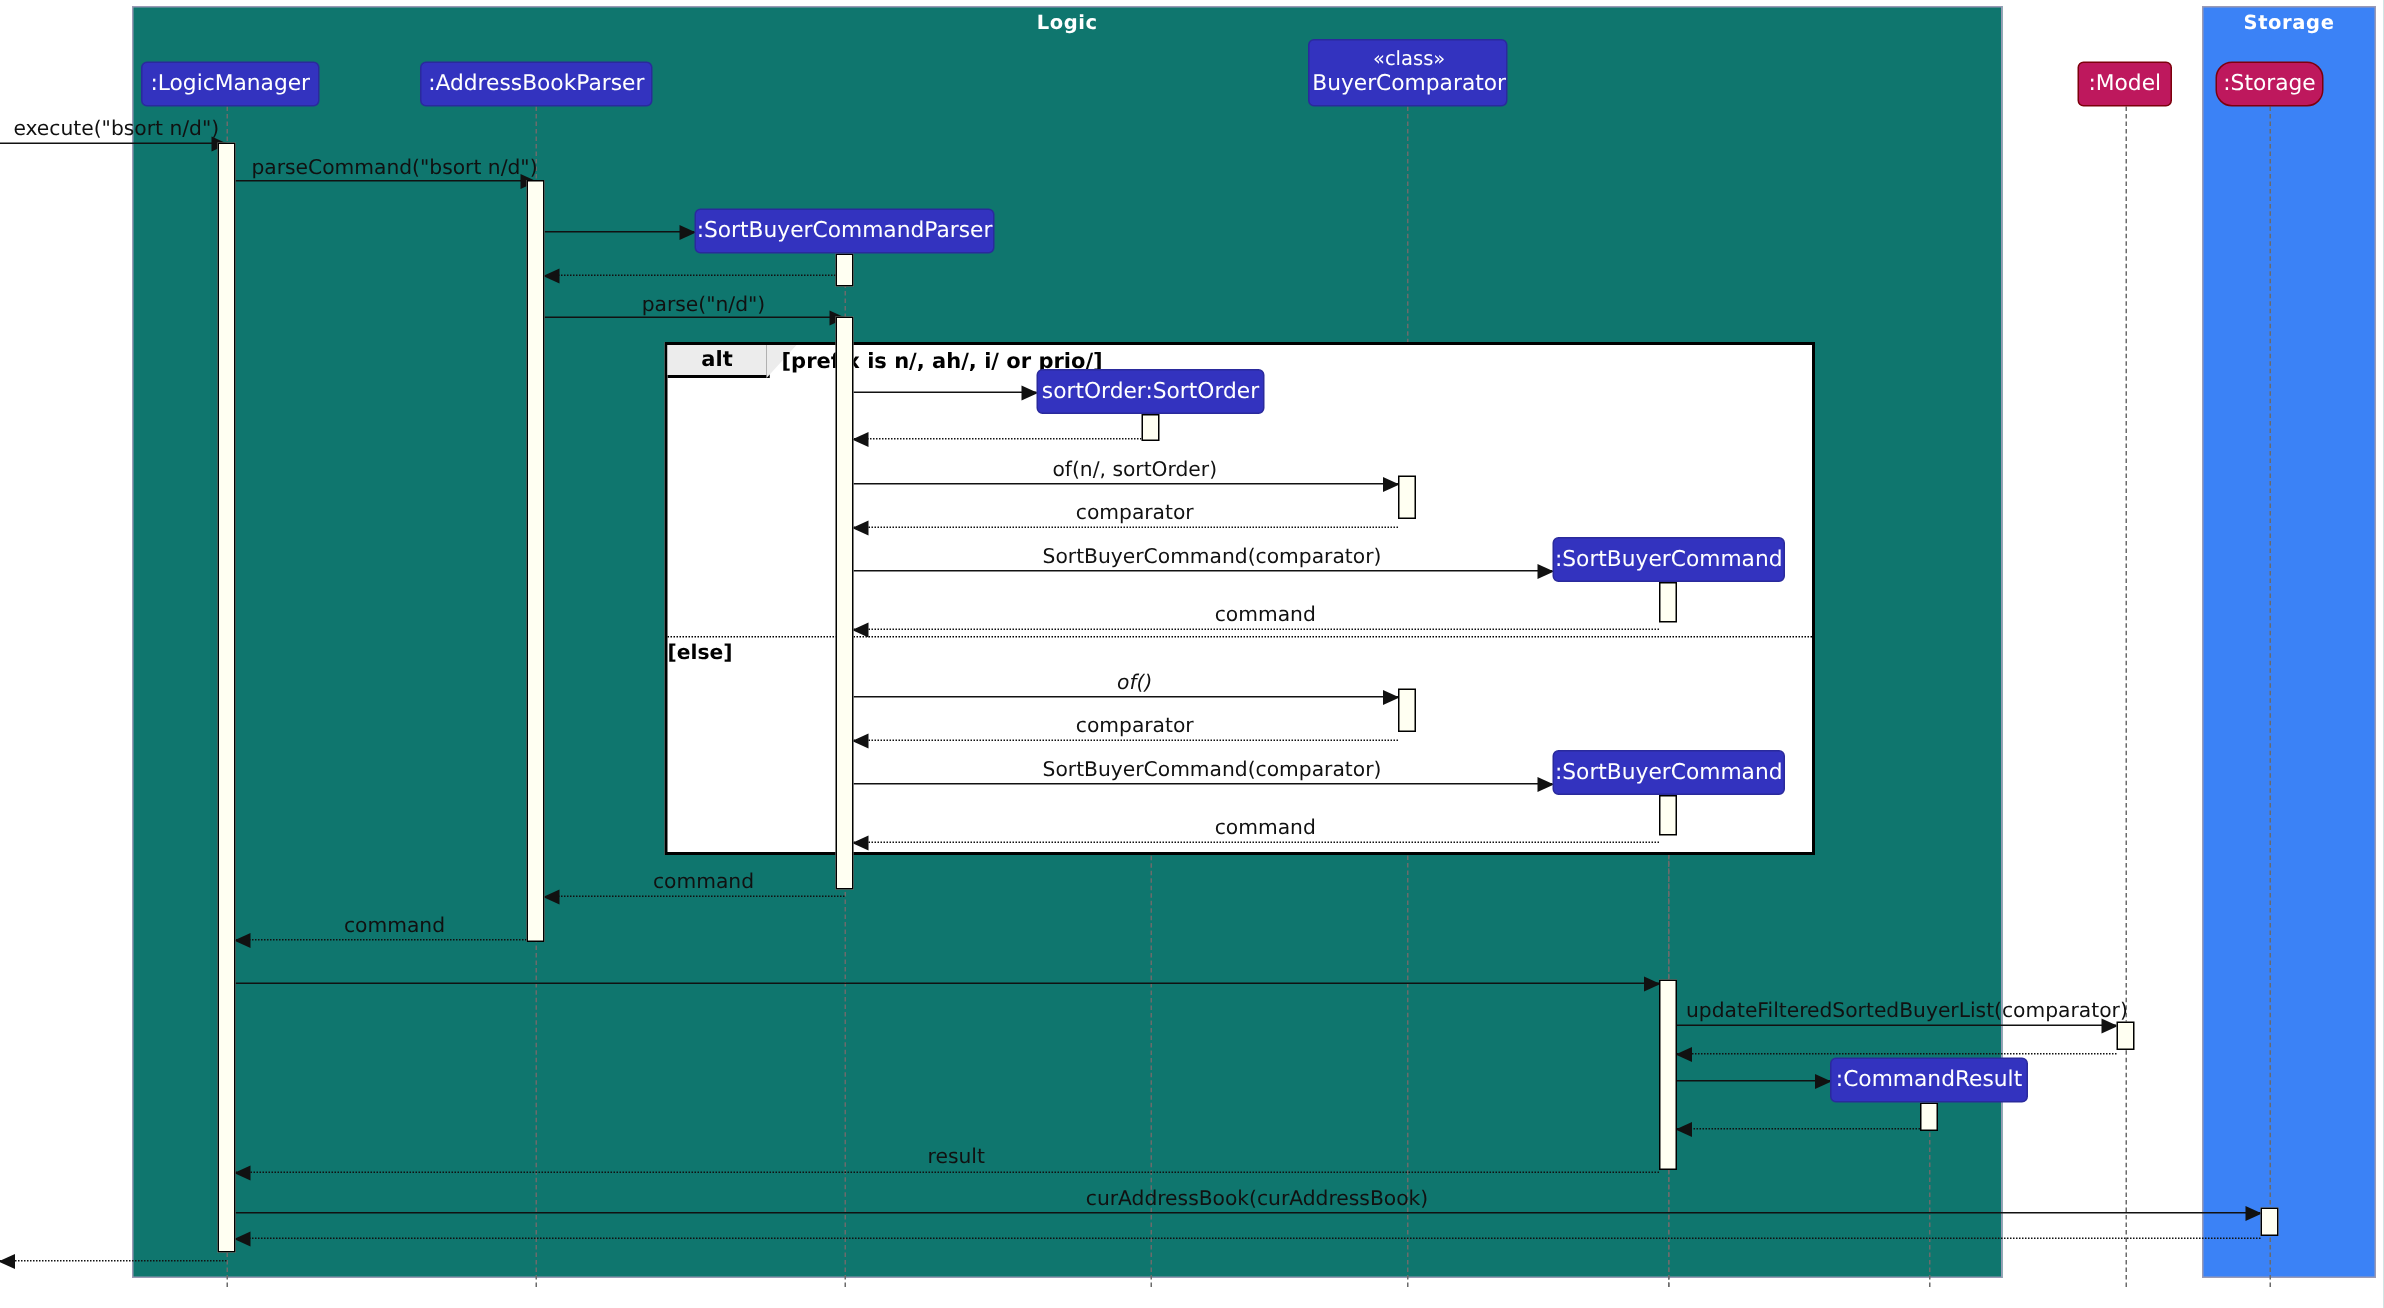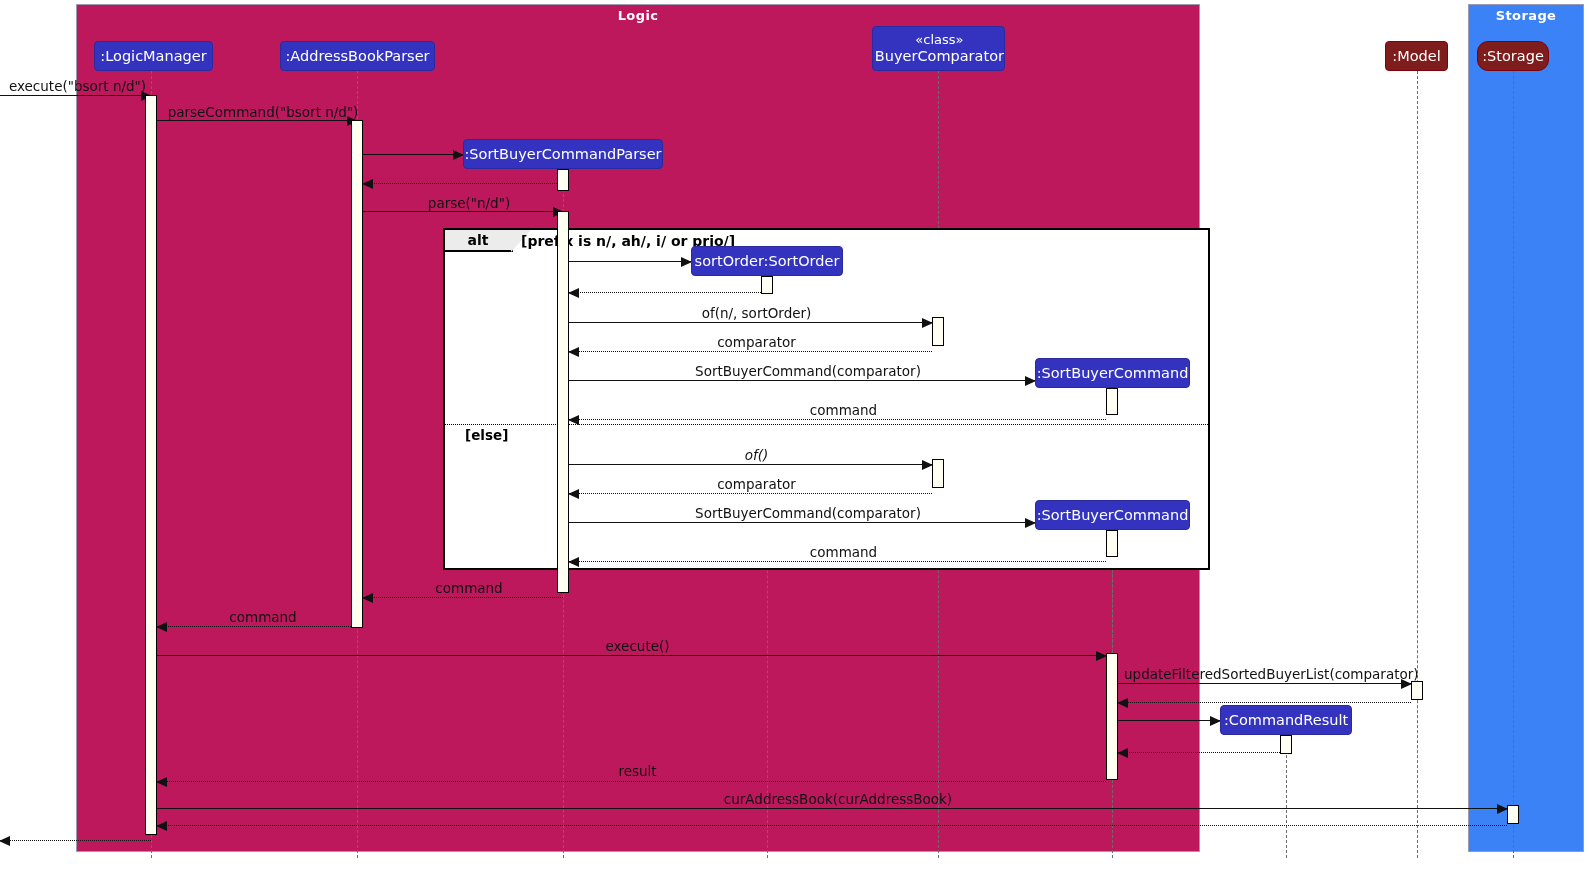--- a/index.html
+++ b/index.html
@@ -10,21 +10,21 @@
   
   .panel{position:absolute;box-sizing:border-box;border:1px solid #9a9ab5;}
   .panel-title{position:absolute;width:100%;text-align:center;color:#ffffff;
                font-weight:bold;font-size:13px;letter-spacing:.4px;top:3px;left:0;}
 
   
   .pbox{position:absolute;box-sizing:border-box;border-radius:4px;
         display:flex;align-items:center;justify-content:center;text-align:center;
         color:#ffffff;font-size:14.5px;line-height:1.12;z-index:30;}
   .pbox.blue{background:#3333bf;border:1px solid #2a2a9c;}
-  .pbox.darkred{background:#7f1d1d;border:1px solid #7d000c;}
+  .pbox.darkred{background:#be185d;border:1px solid #7d000c;}
   .pbox .stereo{display:block;font-size:13px;}
 
   
   .lifeline{position:absolute;width:0;border-left:1px dashed #6b6b6b;z-index:5;}
 
   
   .act{position:absolute;box-sizing:border-box;background:#fffff2;
        border:1px solid #000000;z-index:20;}
 
   
@@ -47,31 +47,31 @@
   .frag-tab::after{content:"";position:absolute;right:-20px;top:0;
             width:0;height:0;border-top:22px solid #ececec;border-right:20px solid transparent;}
   .frag-guard{position:absolute;font-weight:bold;font-size:14px;color:#000;z-index:14;white-space:nowrap;}
   .frag-div{position:absolute;height:0;border-top:1.6px dotted #000;z-index:12;}
   .frag-else{position:absolute;font-weight:bold;font-size:13.5px;color:#000;z-index:14;}
 </style>
 </head>
 <body>
 
 <div id="stage">
-    <div class="panel" style="left: 76px; top: 4px; width: 1124px; height: 848px; background: #be185d;">
+    <div class="panel" style="left: 88px; top: 4px; width: 1247px; height: 848px; background: #0f766e;">
       <div class="panel-title">Logic</div>
     </div>
     <div class="panel" style="left: 1468px; top: 4px; width: 116px; height: 848px; background: #3b82f6;">
       <div class="panel-title">Storage</div>
     </div>
     <div class="frag" style="left: 443px; top: 228px; width: 767px; height: 342px;"></div>
     <div class="frag-tab" style="left: 445px; top: 230px; width: 68px; height: 22px;">alt</div>
     <div class="frag-guard" style="left: 521px; top: 233px;">[prefix is n/, ah/, i/ or prio/]</div>
     <div class="frag-div" style="left: 445px; top: 424px; width: 763px;"></div>
-    <div class="frag-else" style="left: 445px; top: 427px; padding-left: 20px;">[else]</div>
+    <div class="frag-else" style="left: 445px; top: 427px;">[else]</div>
     <div class="lifeline" style="left: 151px; top: 71px; height: 787px;"></div>
     <div class="lifeline" style="left: 357px; top: 71px; height: 787px;"></div>
     <div class="lifeline" style="left: 938px; top: 71px; height: 787px;"></div>
     <div class="lifeline" style="left: 1417px; top: 71px; height: 787px;"></div>
     <div class="lifeline" style="left: 1513px; top: 71px; height: 787px;"></div>
     <div class="lifeline" style="left: 563px; top: 169px; height: 689px;"></div>
     <div class="lifeline" style="left: 767px; top: 276px; height: 582px;"></div>
     <div class="lifeline" style="left: 1112px; top: 388px; height: 470px;"></div>
     <div class="lifeline" style="left: 1112px; top: 530px; height: 328px;"></div>
     <div class="lifeline" style="left: 1286px; top: 735px; height: 123px;"></div>
@@ -148,21 +148,20 @@
       <div class="head left"></div>
     </div>
     <div class="mlabel" style="left: 369px; top: 580px; width: 200px;">command</div>
     <div class="msg dashed" style="left: 157px; top: 626px; width: 200px;">
       <div class="head left"></div>
     </div>
     <div class="mlabel" style="left: 163px; top: 609px; width: 200px;">command</div>
     <div class="msg solid" style="left: 157px; top: 655px; width: 949px;">
       <div class="head right"></div>
     </div>
-    <div class="mlabel" style="left: 163px; top: 638px; width: 949px;">execute()</div>
     <div class="msg solid" style="left: 1118px; top: 683px; width: 293px;">
       <div class="head right"></div>
     </div>
     <div class="mlabel" style="left: 1124px; top: 666px; width: 293px;">updateFilteredSortedBuyerList(comparator)</div>
     <div class="msg dashed" style="left: 1118px; top: 702px; width: 293px;">
       <div class="head left"></div>
     </div>
     <div class="msg solid" style="left: 1118px; top: 720px; width: 102px;">
       <div class="head right"></div>
     </div>

